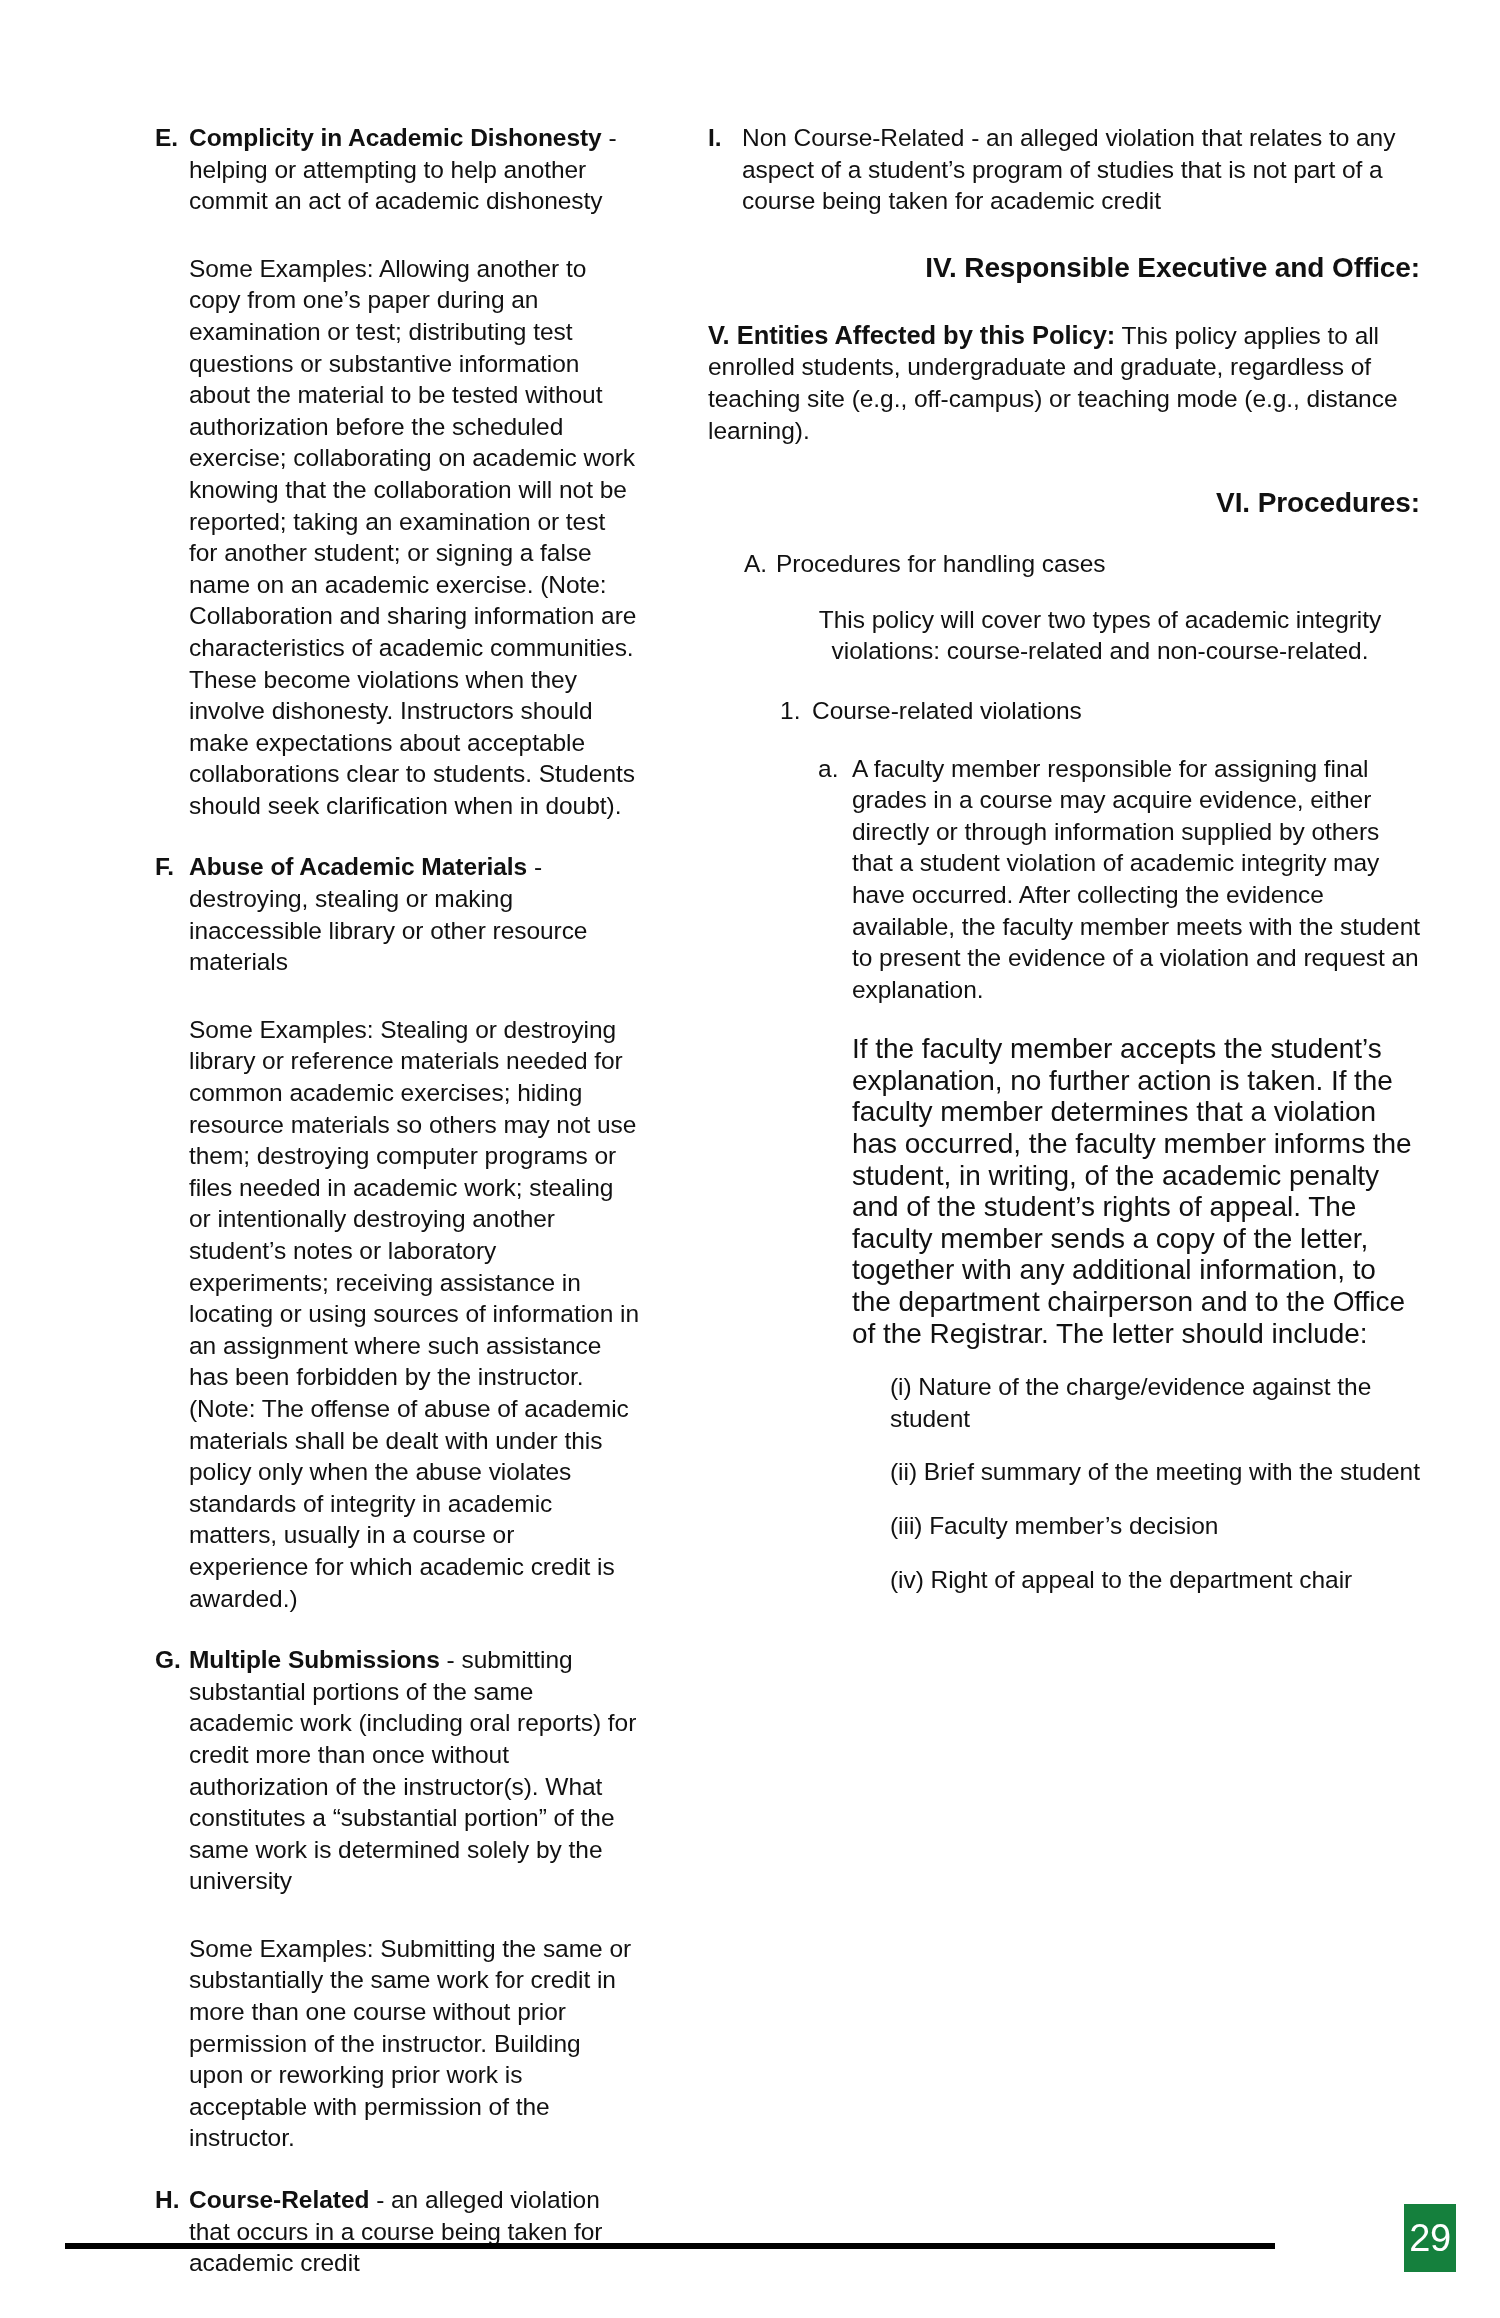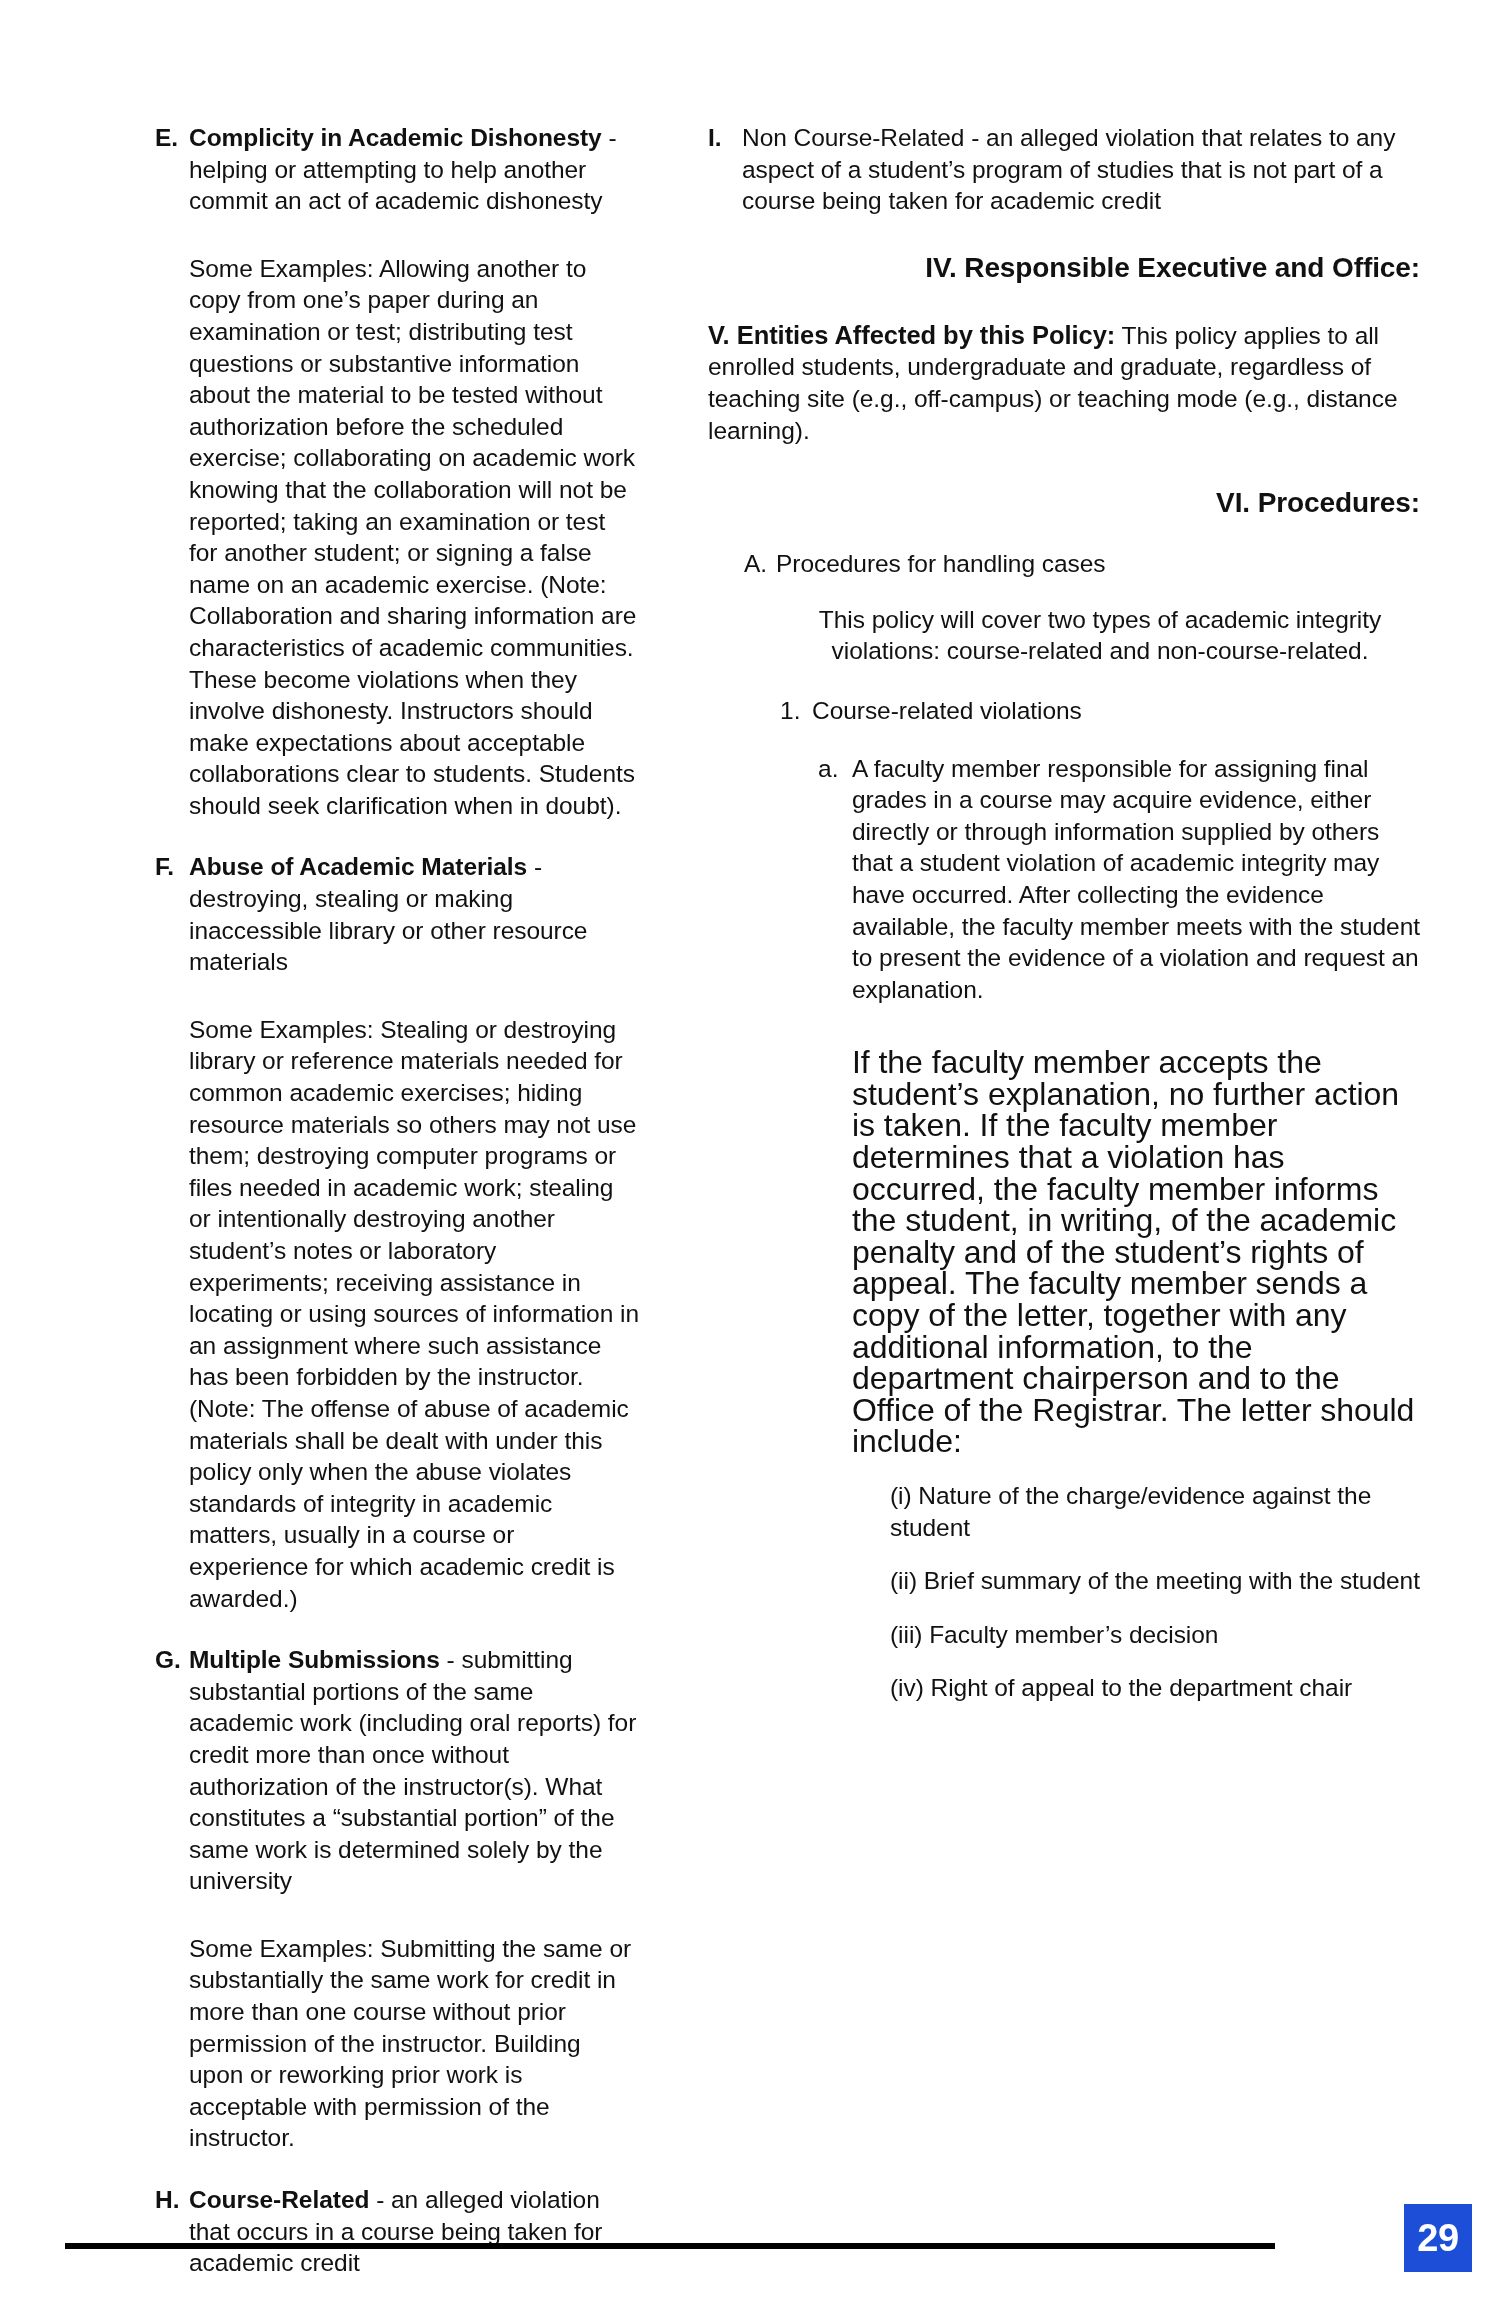--- a/index.html
+++ b/index.html
@@ -156,23 +156,23 @@
   }
   .lvl-alpha .marker {
     flex: 0 0 auto;
     width: 34px;
     font-size: 24.5px;
     line-height: 31.6px;
   }
   .lvl-alpha .body { flex: 1 1 auto; }
 
   .lvl-alpha-p {
-    margin-top: 42px;
+    margin-top: 28px;
     padding-left: 144px;
-    font-size: 32px;
+    font-size: 28px;
     line-height: 31.6px;
   }
   .lvl-roman-p {
     margin-top: 22px;
     padding-left: 182px;
     font-size: 24.5px;
     line-height: 31.6px;
   }
 
   
@@ -181,29 +181,29 @@
     left: 65px;
     top: 2243px;
     width: 1210px;
     height: 6px;
     background: #000000;
   }
   .page-badge {
     position: absolute;
     left: 1404px;
     top: 2204px;
-    width: 68px;
+    width: 52px;
     height: 68px;
-    background: #1d4ed8;
+    background: #15803d;
     color: #ffffff;
     display: flex;
     align-items: center;
     justify-content: center;
     font-size: 38px;
-    font-weight: 700;
+    font-weight: 400;
     letter-spacing: -0.5px;
   }
 </style>
 </head>
 <body>
 
 <div class="page">
 
   <div class="columns">
 

